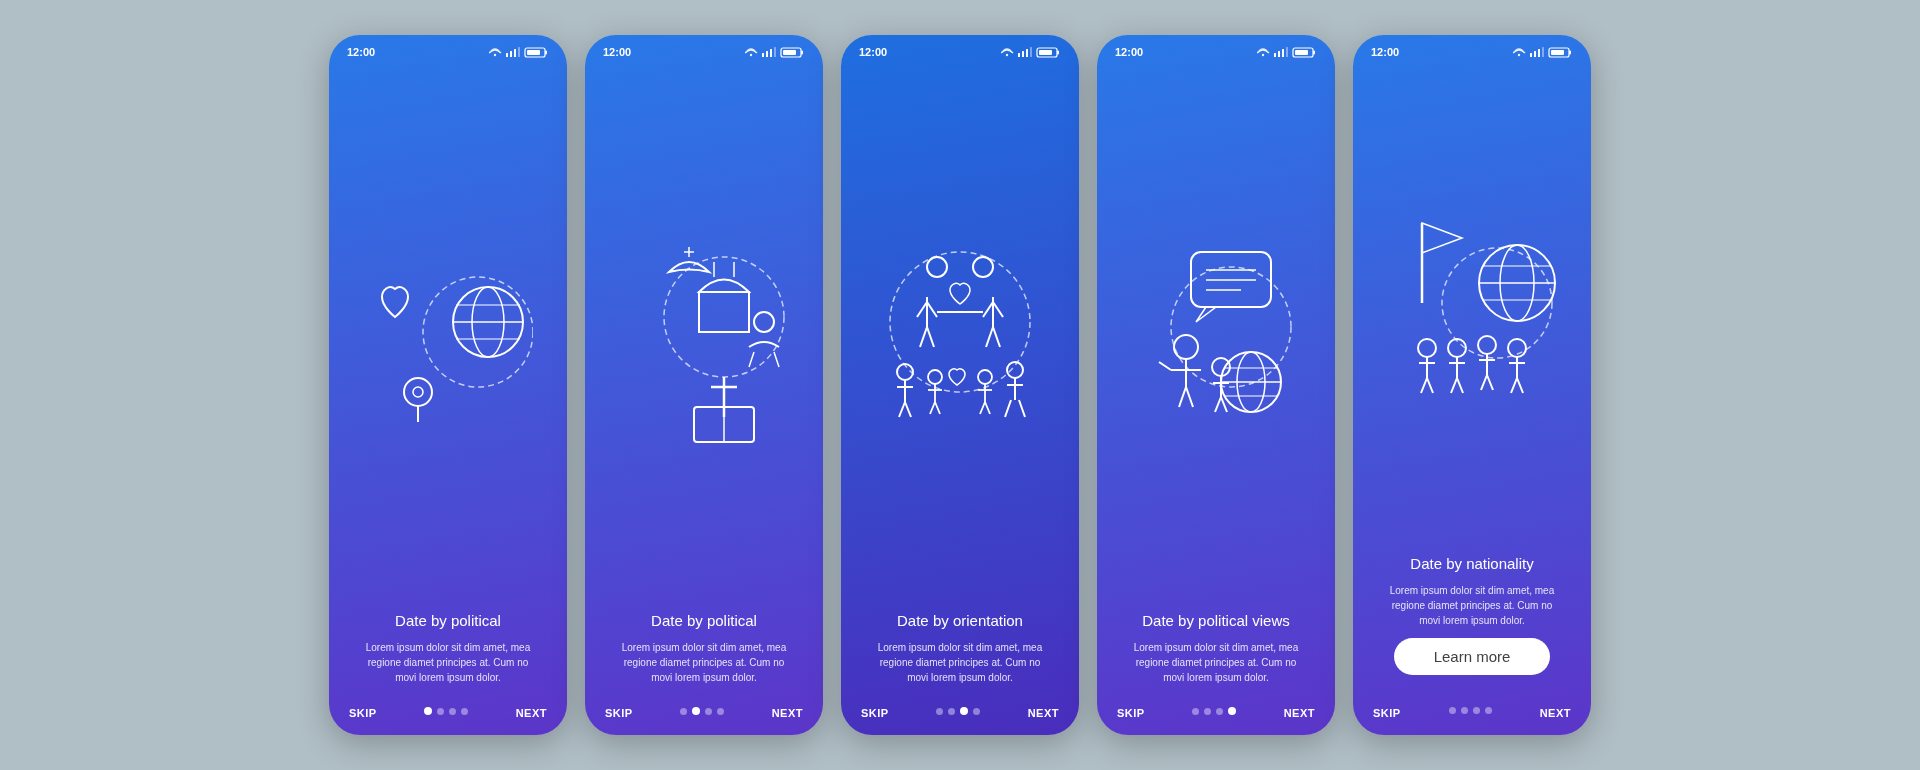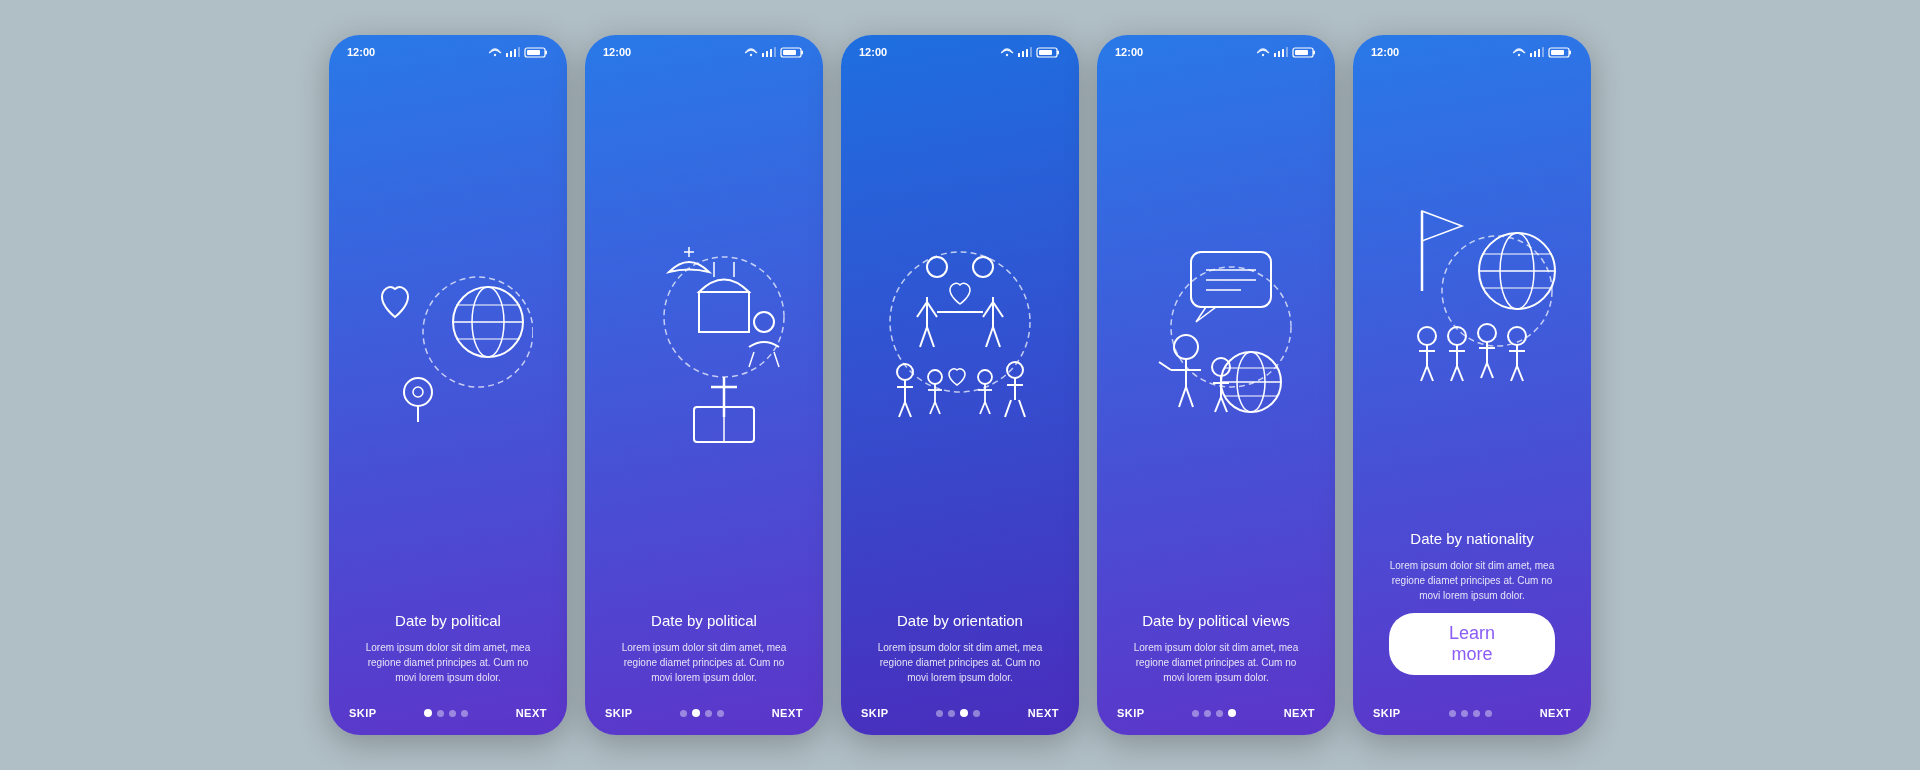--- a/index.html
+++ b/index.html
@@ -90,36 +90,36 @@
     }
     .screen-body {
       font-size: 10px;
       line-height: 1.5;
       color: rgba(255,255,255,0.85);
       text-align: center;
     }
     
     .learn-more-btn {
       background: white;
-      color: #8b5cf6;
+      color: #404040;
       border: none;
       border-radius: 25px;
       padding: 10px 40px;
-      font-size: 18px;
+      font-size: 15px;
       font-weight: 500;
       cursor: pointer;
       margin: 10px auto;
       display: block;
     }
     
     .nav-bar {
       width: 100%;
       display: flex;
       justify-content: space-between;
-      align-items: center;
+      align-items: flex-start;
       padding: 12px 20px 16px;
       flex-shrink: 0;
     }
     .nav-skip, .nav-next {
       font-size: 11px;
       font-weight: 600;
       color: white;
       letter-spacing: 0.5px;
       cursor: pointer;
     }

